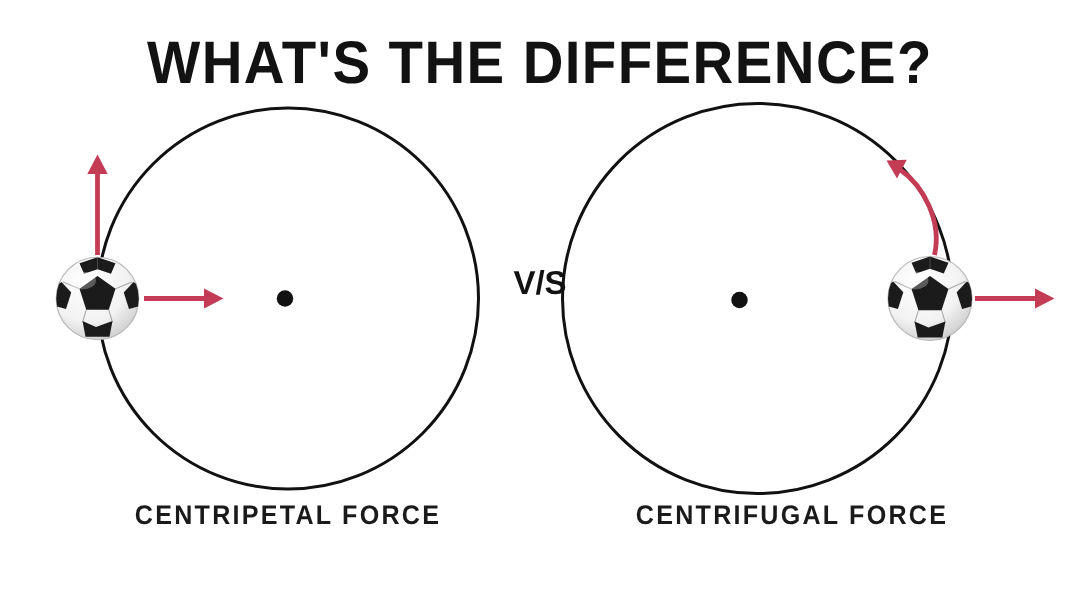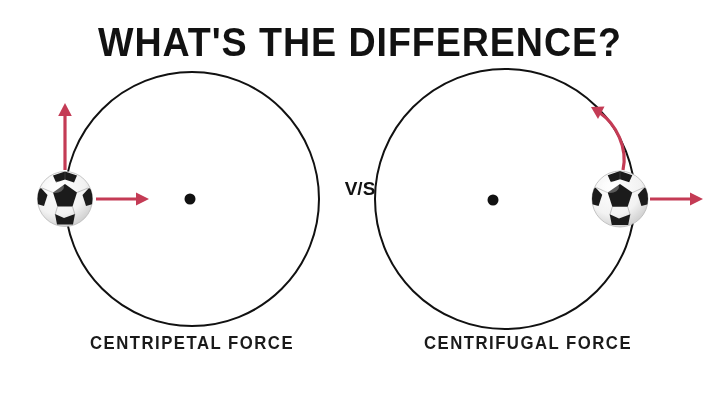--- a/index.html
+++ b/index.html
@@ -42,21 +42,21 @@
     height: 290px;
   }
   #vs {
     position: absolute;
     left: 0;
     top: 178px;
     width: 720px;
     text-align: center;
     font-family: "Liberation Sans", sans-serif;
     font-weight: bold;
-    font-size: 19px;
+    font-size: 22px;
     line-height: 21px;
     letter-spacing: 0px;
     color: #121212;
     pointer-events: none;
   }
   .caption {
     position: absolute;
     top: 332px;
     font-family: "Liberation Sans", sans-serif;
     font-weight: bold;

